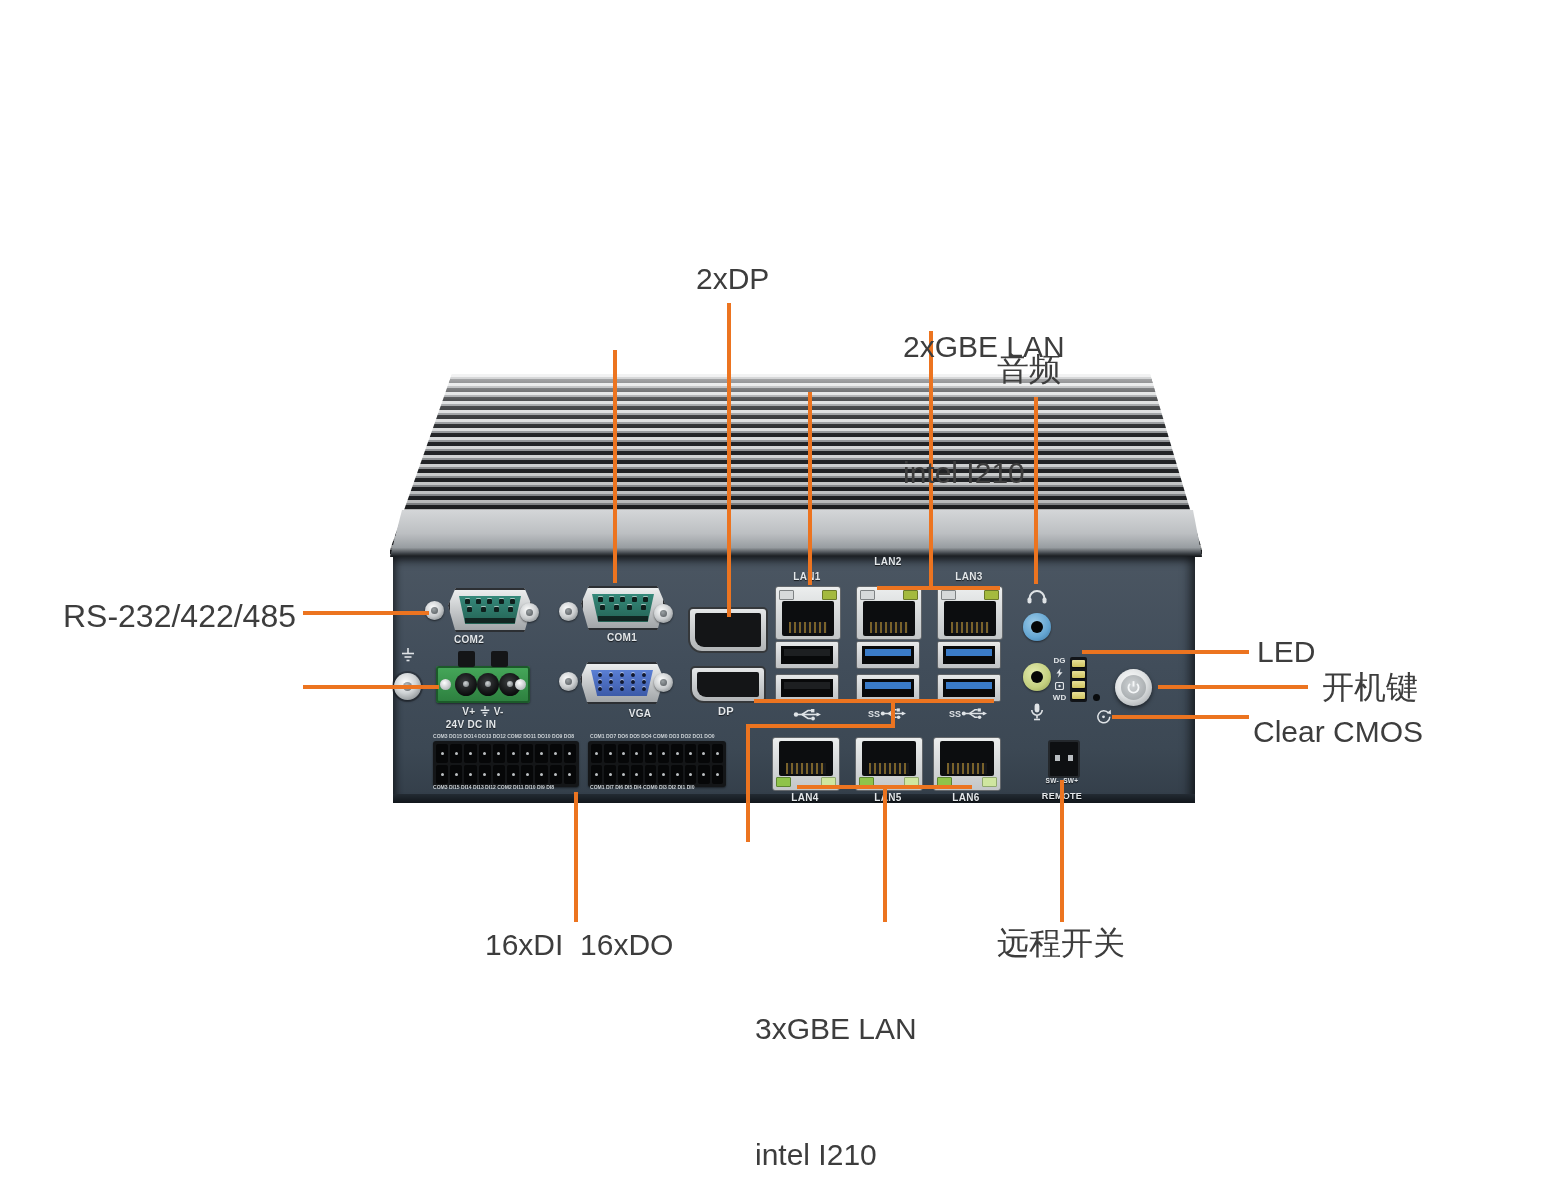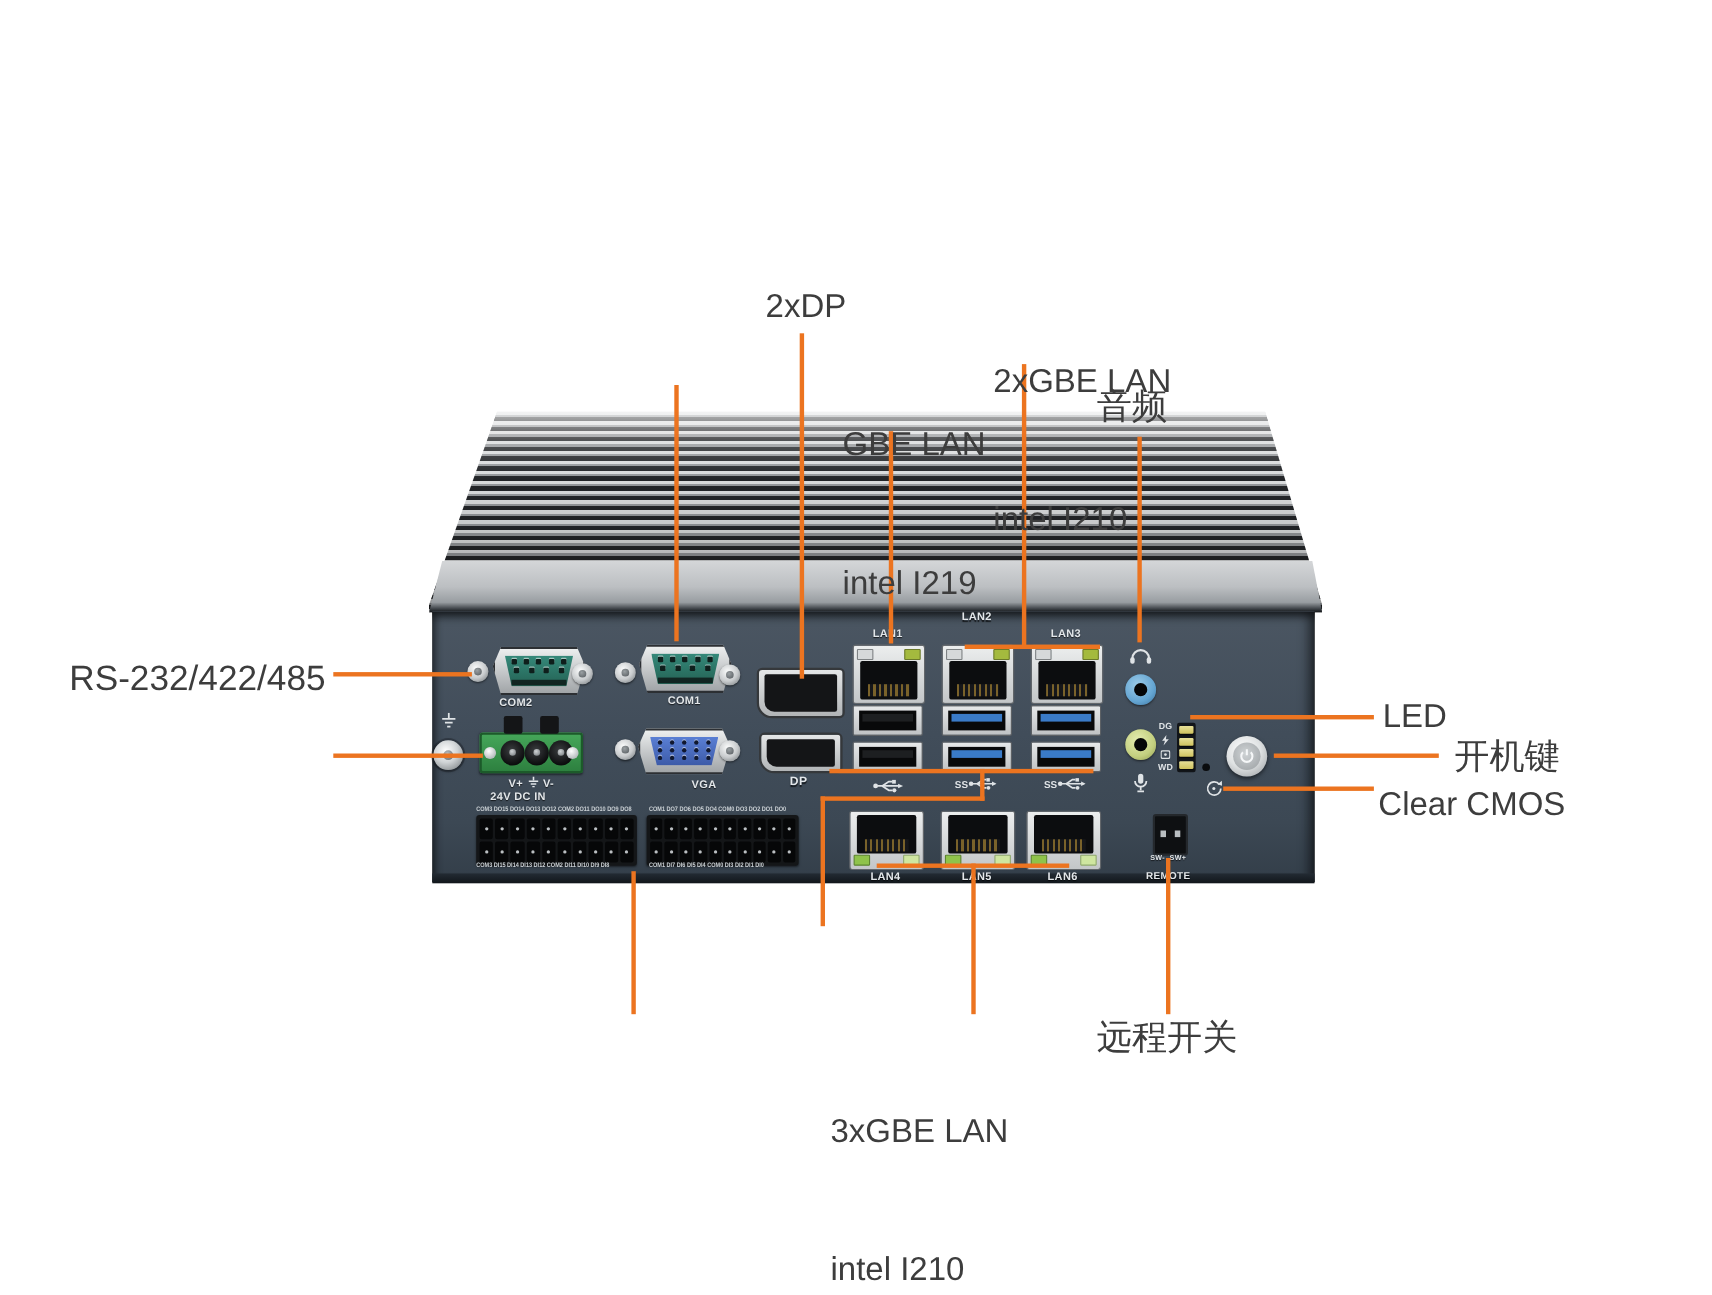--- a/index.html
+++ b/index.html
@@ -519,35 +519,32 @@
   <div class="ln" style="left:574px;top:792px;width:4px;height:130px"></div>
   <div class="ln" style="left:754px;top:699px;width:240px;height:4px"></div>
   <div class="ln" style="left:891px;top:699px;width:4px;height:29px"></div>
   <div class="ln" style="left:746px;top:724px;width:149px;height:4px"></div>
   <div class="ln" style="left:746px;top:724px;width:4px;height:118px"></div>
   <div class="ln" style="left:797px;top:785px;width:175px;height:4px"></div>
   <div class="ln" style="left:883px;top:785px;width:4px;height:137px"></div>
   <div class="ln" style="left:1060px;top:780px;width:4px;height:142px"></div>
 
   <div class="lbl" style="left:696px;top:258px">2xDP</div>
-  <div class="lbl" style="left:766px;top:300px">
-    <div>GBE LAN</div>
-    <div>intel I219</div>
-  </div>
   <div class="lbl" style="left:903px;top:242px">
     <div>2xGBE LAN</div>
     <div>intel I210</div>
   </div>
   <div class="lbl big" style="left:997px;top:348px">音频</div>
 
   <div class="lbl big r" style="left:40px;top:595px;width:256px">RS-232/422/485</div>
 
   <div class="lbl" style="left:1257px;top:631px">LED</div>
   <div class="lbl big" style="left:1322px;top:666px">开机键</div>
   <div class="lbl" style="left:1253px;top:711px">Clear CMOS</div>
 
+  <div class="lbl" style="left:485px;top:924px">16xDI  16xDO</div>
   <div class="lbl" style="left:755px;top:924px">
     <div>3xGBE LAN</div>
     <div>intel I210</div>
   </div>
   <div class="lbl big" style="left:997px;top:922px">远程开关</div>
 
 </div>
 
 </body></html>

